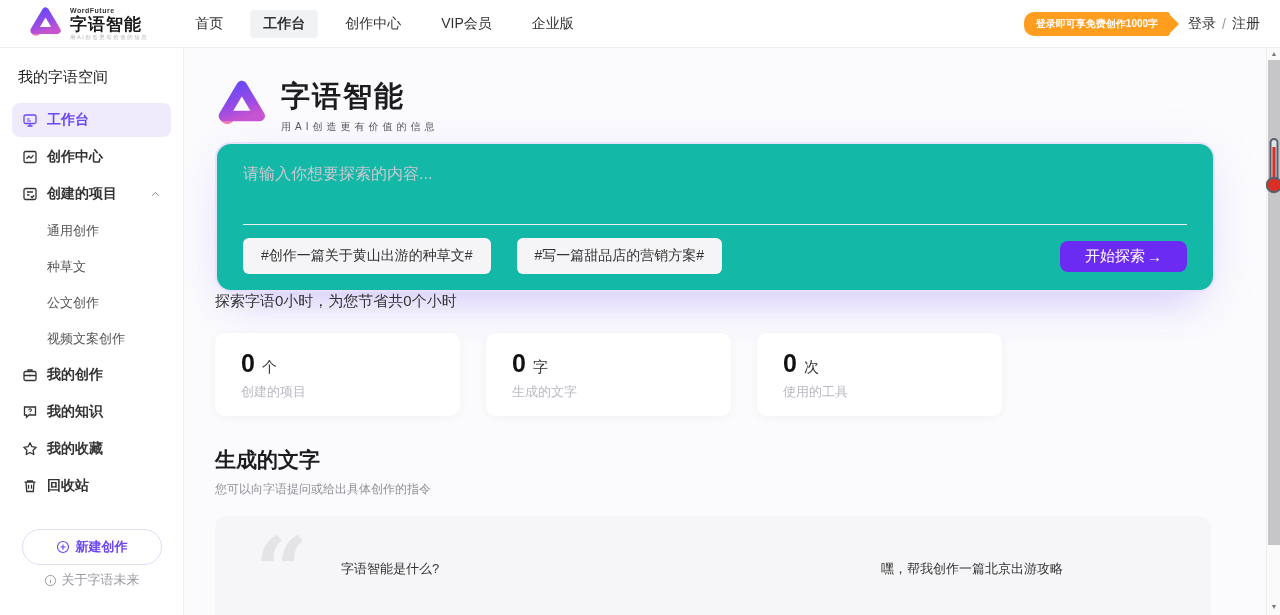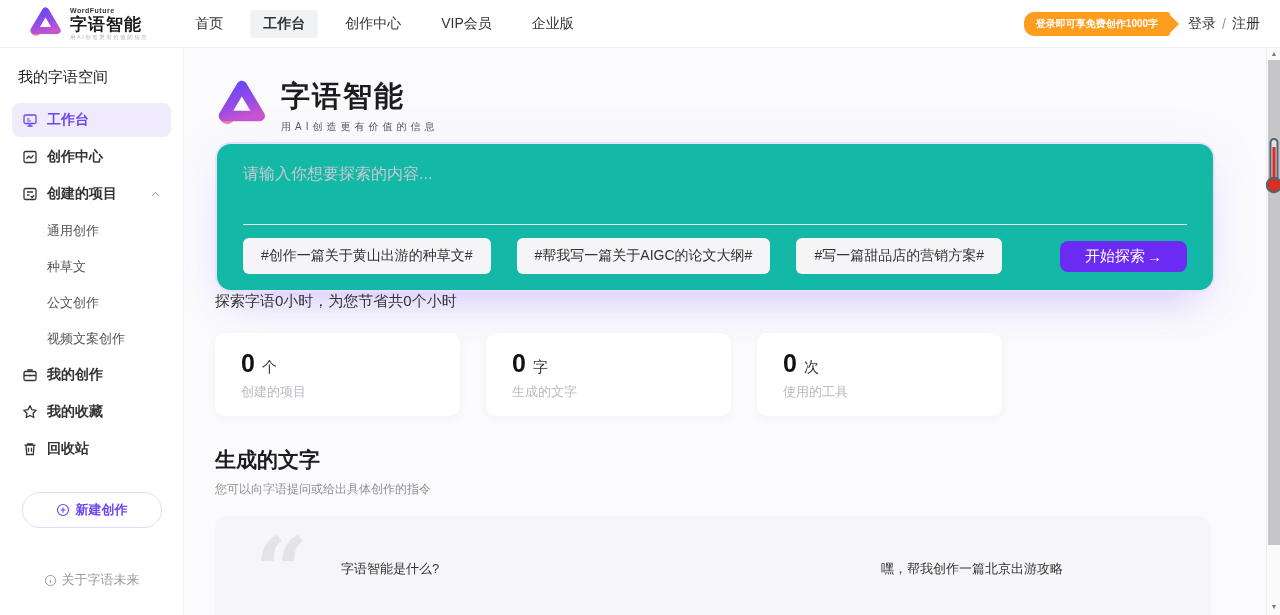--- a/index.html
+++ b/index.html
@@ -157,20 +157,27 @@
     <div class="sb-sub">视频文案创作</div>
 
     <div class="sb-item">
       <svg class="icon16" viewBox="0 0 16 16" fill="none" stroke="currentColor" stroke-width="1.3">
         <rect x="2" y="4.5" width="12" height="9" rx="1.5"></rect>
           <path d="M6 4.5V3h4v1.5M2 8.5h12M8 7.5v2"></path>
       </svg>
       <span>我的创作</span>
     </div>
 
+    <div class="sb-item">
+      <svg class="icon16" viewBox="0 0 16 16" fill="none" stroke="currentColor" stroke-width="1.3">
+        <path d="M2.5 3h11v8h-6.5l-2.5 2.2V11h-2z"></path>
+          <path d="M6.8 6.2c0-.9.6-1.4 1.3-1.4s1.3.5 1.3 1.2c0 .9-1.3 1-1.3 1.9M8.1 9.3v.4" stroke-width="1.1"></path>
+      </svg>
+      <span>我的知识</span>
+    </div>
 
     <div class="sb-item">
       <svg class="icon16" viewBox="0 0 16 16" fill="none" stroke="currentColor" stroke-width="1.3" stroke-linejoin="round">
         <path d="M8 1.8l1.9 3.9 4.3.6-3.1 3 .7 4.2L8 11.5l-3.8 2 .7-4.2-3.1-3 4.3-.6z"></path>
       </svg>
       <span>我的收藏</span>
     </div>
 
     <div class="sb-item">
       <svg class="icon16" viewBox="0 0 16 16" fill="none" stroke="currentColor" stroke-width="1.3">
@@ -217,21 +224,20 @@
           <span class="hero-name">字语智能</span>
           <span class="hero-tag">用AI创造更有价值的信息</span>
         </span>
       </div>
 
       <div class="search-card">
         <textarea class="search-input" placeholder="请输入你想要探索的内容..." style=""></textarea>
         <div class="card-divider"></div>
         <div class="chips-row">
           <span class="chip">#创作一篇关于黄山出游的种草文#</span>
-          <span class="chip">#帮我写一篇关于AIGC的论文大纲#</span>
           <span class="chip">#写一篇甜品店的营销方案#</span>
           <button class="explore-btn">
             <span>开始探索</span>
             <span>→</span>
           </button>
         </div>
       </div>
 
       <div class="stats-summary">探索字语0小时，为您节省共0个小时</div>
 

